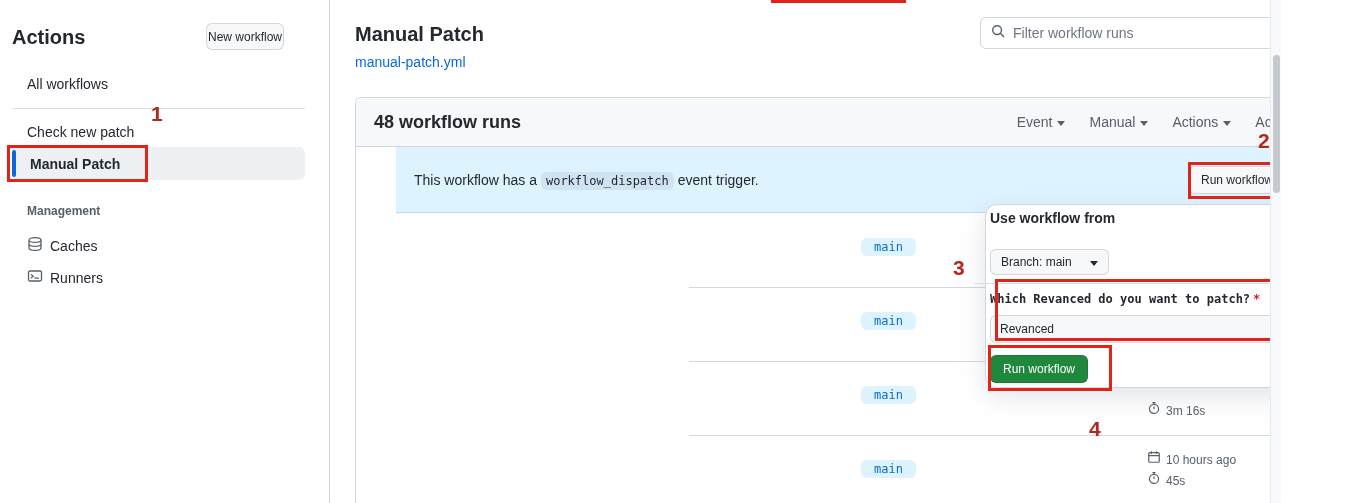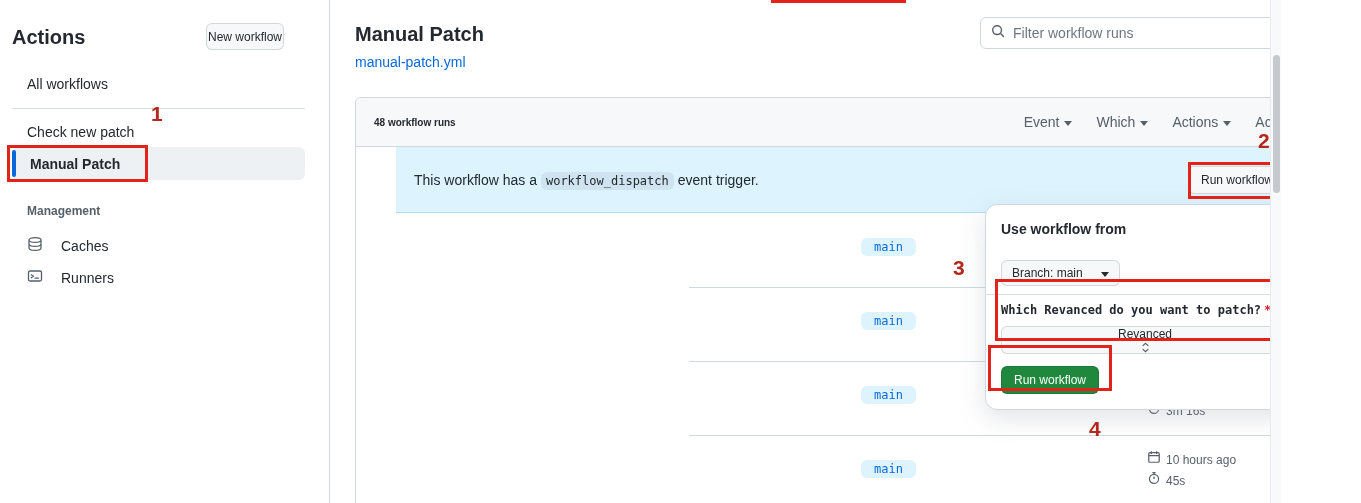--- a/index.html
+++ b/index.html
@@ -26,21 +26,21 @@
   .sidebar-divider { position: absolute; left: 12px; top: 108px; width: 293px; height: 1px; background: #d8dee4; }
   .nav-check { position: absolute; left: 27px; top: 124px; font-size: 14px; cursor: pointer; }
   .nav-selected {
     position: absolute; left: 12px; top: 147px; width: 293px; height: 33px;
     background: #eef1f4; border-radius: 6px;
     display: flex; align-items: center; padding-left: 18px;
     font-size: 14px; font-weight: 600; cursor: pointer;
   }
   .nav-selected::before { content: ""; position: absolute; left: 0; top: 3px; bottom: 3px; width: 4px; background: #0969da; border-radius: 6px; }
   .mgmt-title { position: absolute; left: 27px; top: 204px; font-size: 12px; font-weight: 600; color: #57606a; }
-  .nav-icon-item { position: absolute; left: 27px; display: flex; align-items: center; gap: 18px; font-size: 14px; cursor: pointer; color: #24292f; }
+  .nav-icon-item { position: absolute; left: 27px; display: flex; align-items: center; gap: 7px; font-size: 14px; cursor: pointer; color: #24292f; }
   .nav-caches { top: 236px; }
   .nav-runners { top: 268px; }
   .nav-icon-item svg { flex: 0 0 auto; }
 
   
   .main-title { position: absolute; left: 355px; top: 23px; font-size: 20px; font-weight: 600; }
   .file-link { position: absolute; left: 355px; top: 54px; font-size: 14px; color: #0969da; text-decoration: none; cursor: pointer; }
   .filter-box {
     position: absolute; left: 980px; top: 17px; width: 301px; height: 32px;
     border: 1px solid #d0d7de; border-radius: 6px; background: #fff;
@@ -54,21 +54,21 @@
     display: flex; align-items: center; justify-content: center; gap: 3px;
   }
   .dot { width: 3px; height: 3px; border-radius: 50%; background: #57606a; display: inline-block; }
 
   
   .runs-panel { position: absolute; left: 355px; top: 97px; width: 967px; height: 440px; border: 1px solid #d0d7de; border-radius: 6px 6px 0 0; background: #fff; }
   .panel-header {
     height: 49px; background: #f6f8fa; border-bottom: 1px solid #d0d7de; border-radius: 6px 6px 0 0;
     display: flex; align-items: center; justify-content: space-between; padding: 0 20px 0 18px;
   }
-  .count-label { font-size: 10px; font-weight: 600; }
+  .count-label { font-size: 18px; font-weight: 600; }
   .panel-filters { display: flex; gap: 24px; }
   .panel-filter { font-size: 14px; color: #57606a; display: flex; align-items: center; gap: 5px; cursor: pointer; }
   .caret { width: 0; height: 0; border-left: 4px solid transparent; border-right: 4px solid transparent; border-top: 5px solid currentColor; margin-top: 2px; }
 
   .dispatch-banner {
     height: 66px; background: #ddf4ff; border-bottom: 1px solid rgba(9,105,218,0.18);
     display: flex; align-items: center; justify-content: space-between; padding: 0 20px 0 18px; margin-left: 40px;
   }
   .banner-text { font-size: 14px; }
   .code-token { font-family: "DejaVu Sans Mono", monospace; font-size: 12px; background: rgba(110,118,129,0.12); padding: 2px 5px; border-radius: 6px; margin: 0 4px; }
@@ -87,37 +87,37 @@
   }
   .meta { position: absolute; left: 791px; font-size: 12px; color: #57606a; line-height: 21px; }
   .meta-line { display: flex; align-items: center; gap: 5px; }
   .row-kebab { position: absolute; left: 926px; top: 24px; display: flex; gap: 3px; padding: 6px; cursor: pointer; background: transparent; border: none; }
 
   
   .workflow-dialog {
     position: absolute; left: 985px; top: 204px; width: 320px;
     background: #fff; border: 1px solid #d0d7de; border-radius: 12px;
     box-shadow: 0 8px 24px rgba(140,149,159,0.25);
-    padding: 15px; z-index: 30;
+    padding: 4px; z-index: 30;
   }
   .dialog-heading { font-size: 14px; font-weight: 600; line-height: 18px; }
   .branch-btn {
     margin-top: 22px; height: 26px; padding: 0 10px;
     background: #f6f8fa; border: 1px solid rgba(27,31,36,0.15); border-radius: 6px;
     font-size: 12px; font-weight: 500; color: #24292f;
     display: inline-flex; align-items: center; gap: 18px;
   }
   .dialog-divider { border: none; border-top: 1px solid #d8dee4; margin: 8px -16px 8px; }
   .input-label { font-family: "DejaVu Sans Mono", monospace; font-size: 12px; font-weight: 700; line-height: 15px; }
   .required-mark { color: #cf222e; margin-left: 3px; }
   .dialog-select {
     margin-top: 8px; height: 28px; width: 100%;
     background: #f6f8fa; border: 1px solid rgba(27,31,36,0.15); border-radius: 6px;
     display: flex; align-items: center; justify-content: space-between; padding: 0 9px;
-    font-size: 12px; color: #24292f; cursor: pointer; flex-direction: column;
+    font-size: 12px; color: #24292f; cursor: pointer;
   }
   .dialog-submit {
     margin-top: 12px; height: 28px; padding: 0 12px;
     background: #1f883d; color: #fff; border: 1px solid rgba(27,31,36,0.15);
     border-radius: 6px; font-size: 12px; font-weight: 500;
   }
 
   
   .anno-box { position: absolute; border: 3px solid #e2231a; z-index: 60; pointer-events: none; }
   .anno-1 { left: 7px;    top: 145px; width: 141px; height: 37px; }
@@ -189,21 +189,21 @@
 
   <div class="runs-panel">
     <div class="panel-header">
       <span class="count-label">48 workflow runs</span>
       <div class="panel-filters">
         <div class="panel-filter">
           <span>Event</span>
             <span class="caret"></span>
         </div>
         <div class="panel-filter">
-          <span>Which</span>
+          <span>Manual</span>
             <span class="caret"></span>
         </div>
         <div class="panel-filter">
           <span>Actions</span>
             <span class="caret"></span>
         </div>
         <div class="panel-filter">
           <span>Actor</span>
             <span class="caret"></span>
         </div>

